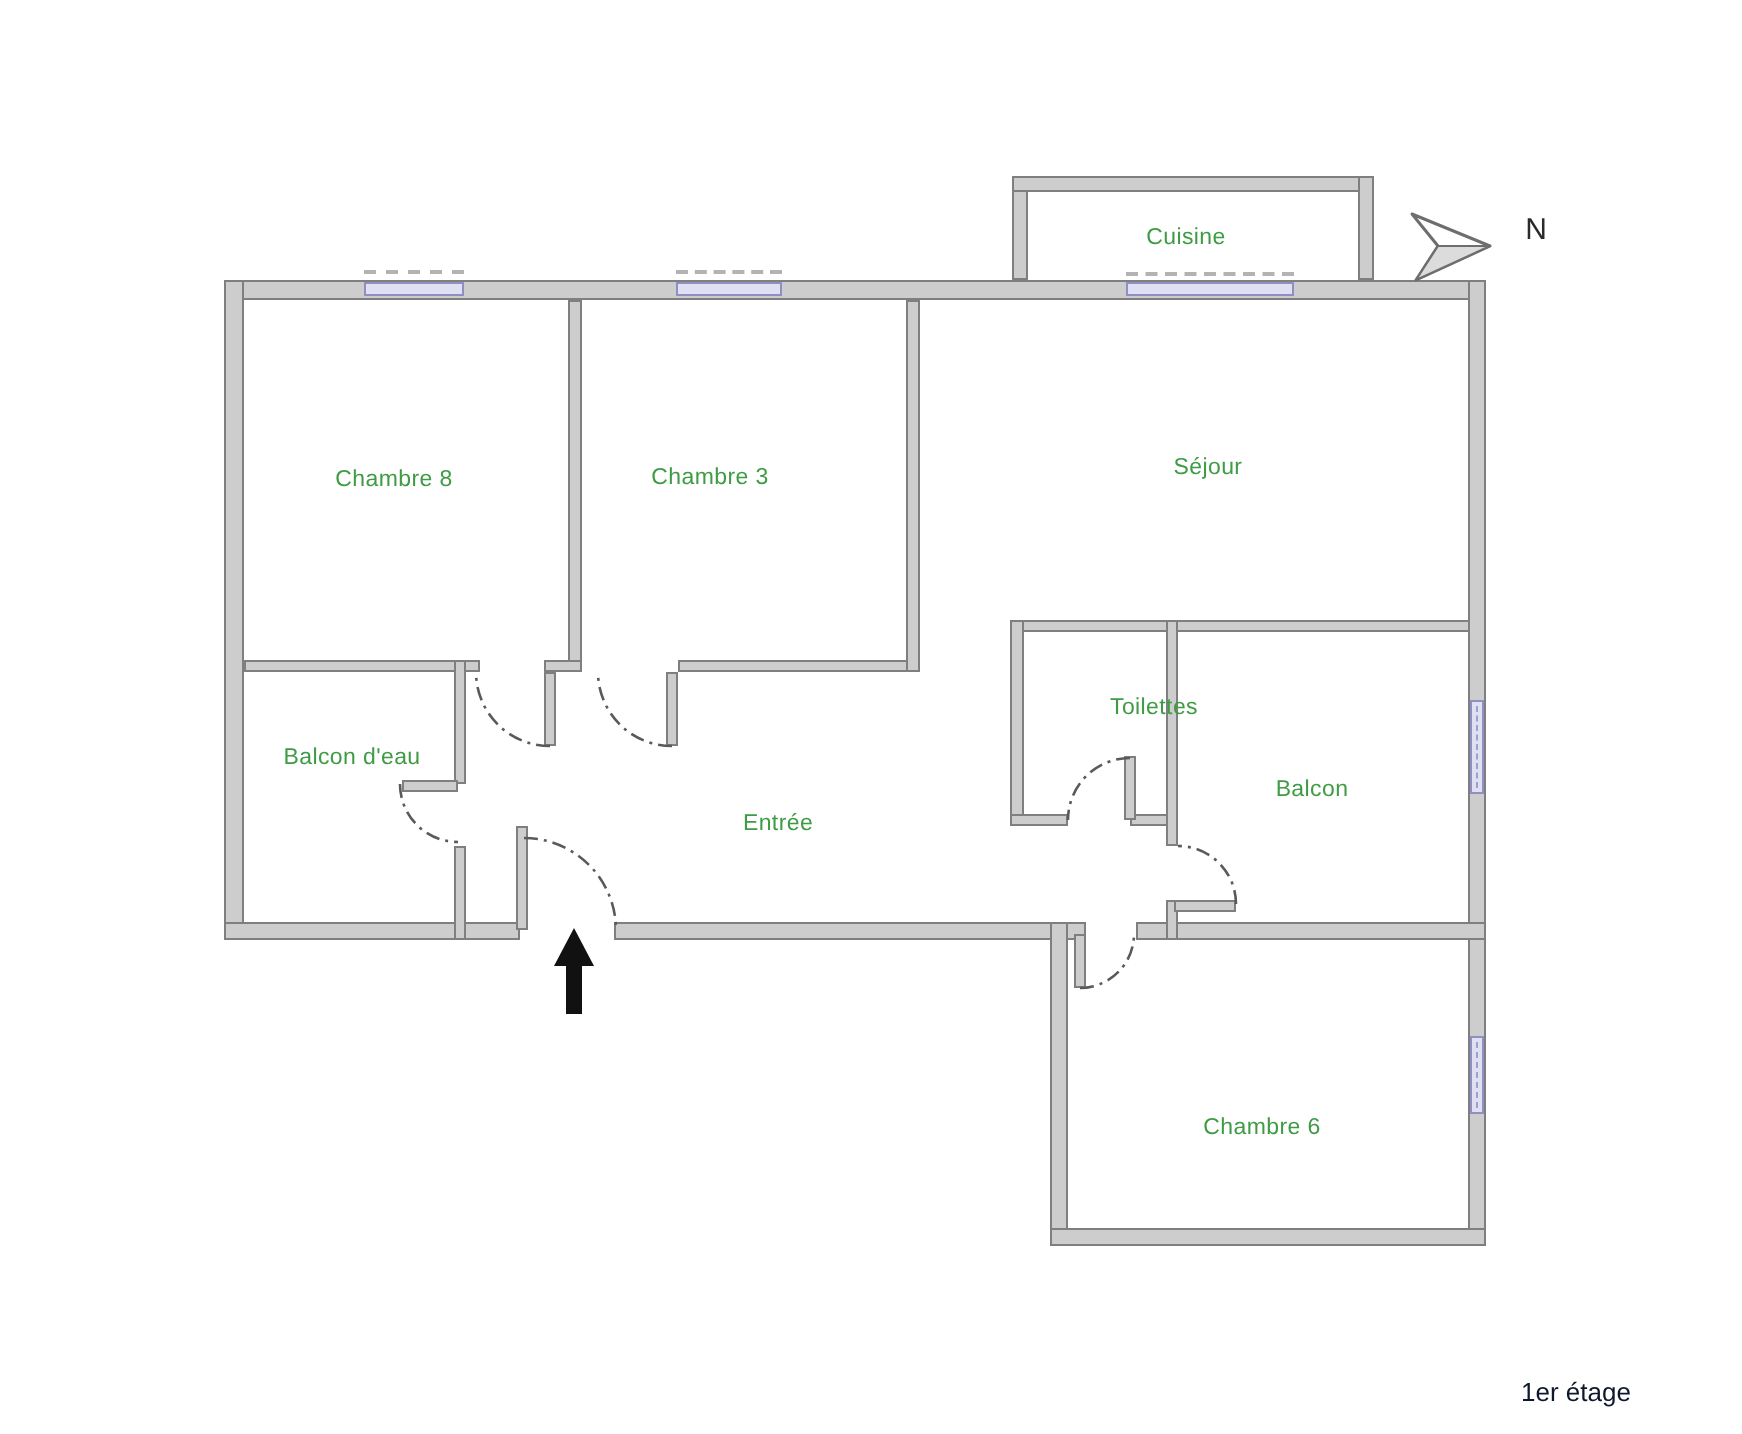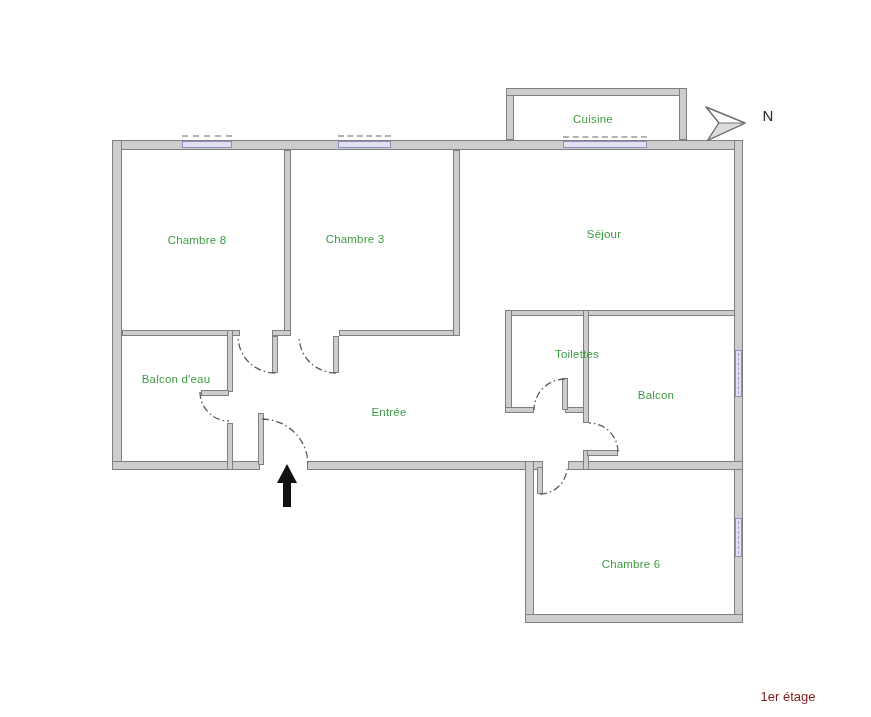--- a/index.html
+++ b/index.html
@@ -18,21 +18,21 @@
   .room-label{
     position:absolute;transform:translate(-50%,-50%);
     color:#3f9b44;font-size:11.5px;letter-spacing:.2px;white-space:nowrap;
   }
   .compass-label{
     position:absolute;transform:translate(-50%,-50%);
     color:#2b2b2b;font-size:15px;white-space:nowrap;
   }
   .floor-label{
     position:absolute;transform:translate(-50%,-50%);
-    color:#7f1d1d;font-size:13px;white-space:nowrap;
+    color:#0f172a;font-size:13px;white-space:nowrap;
   }
   svg.overlay{position:absolute;left:0;top:0;}
 </style>
 </head>
 <body>
 
 <div class="plan">
 
   <div class="wall" style="left:112px;top:140px;width:631px;height:10px"></div>
   <div class="wall" style="left:112px;top:140px;width:10px;height:330px"></div>

